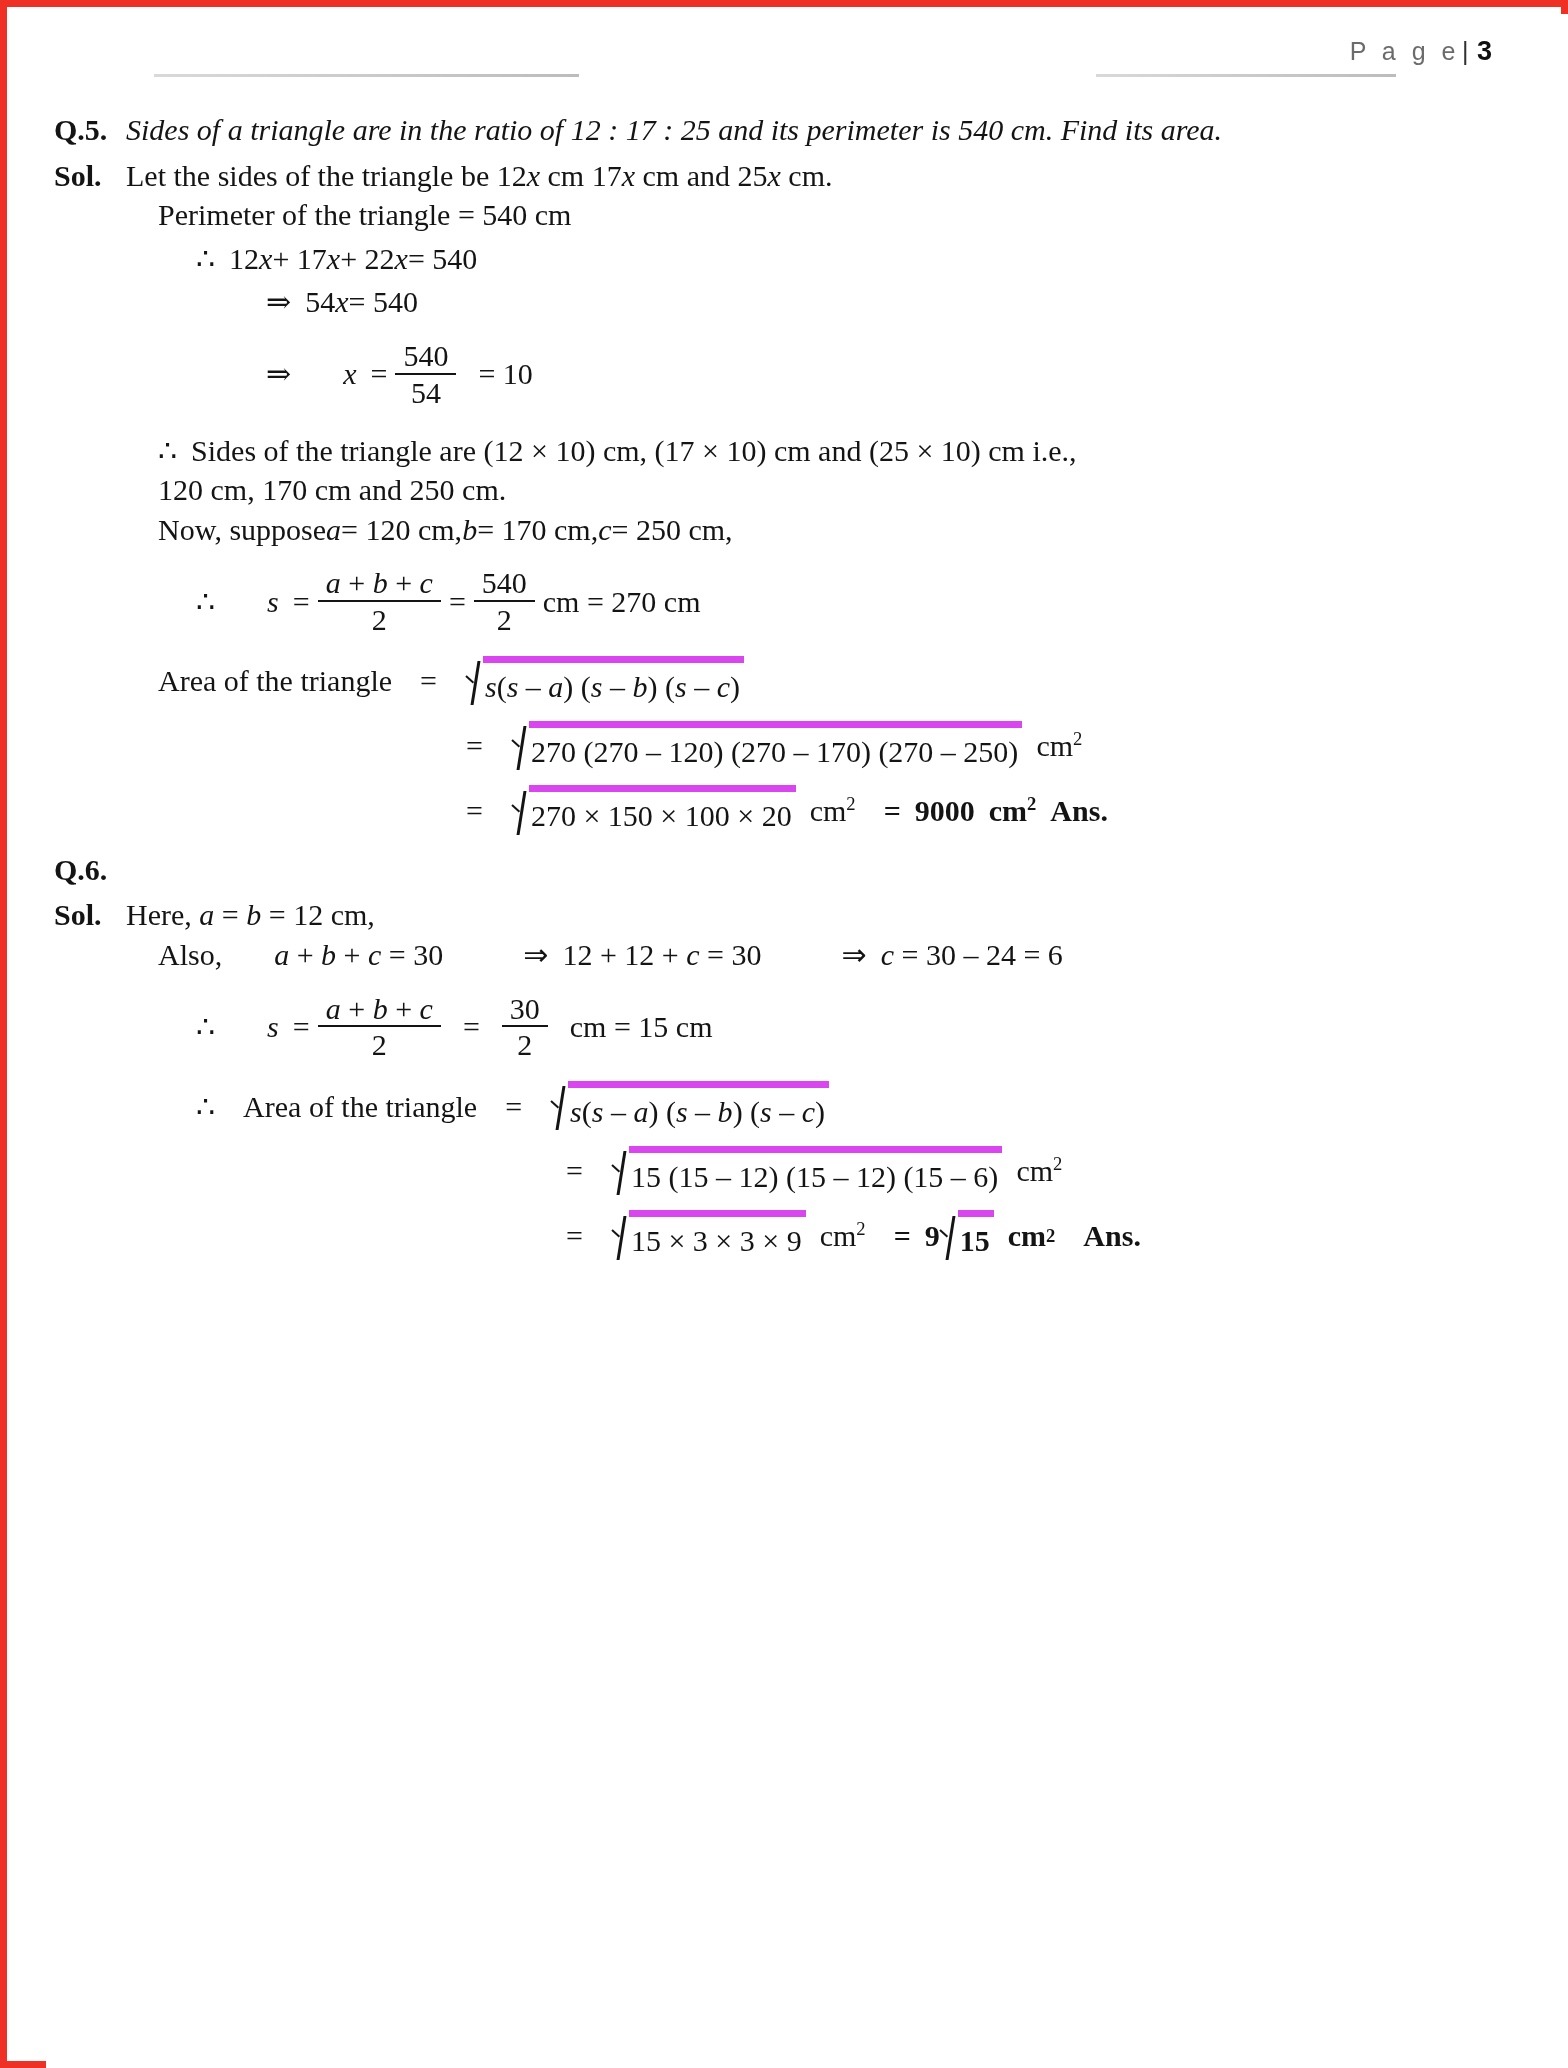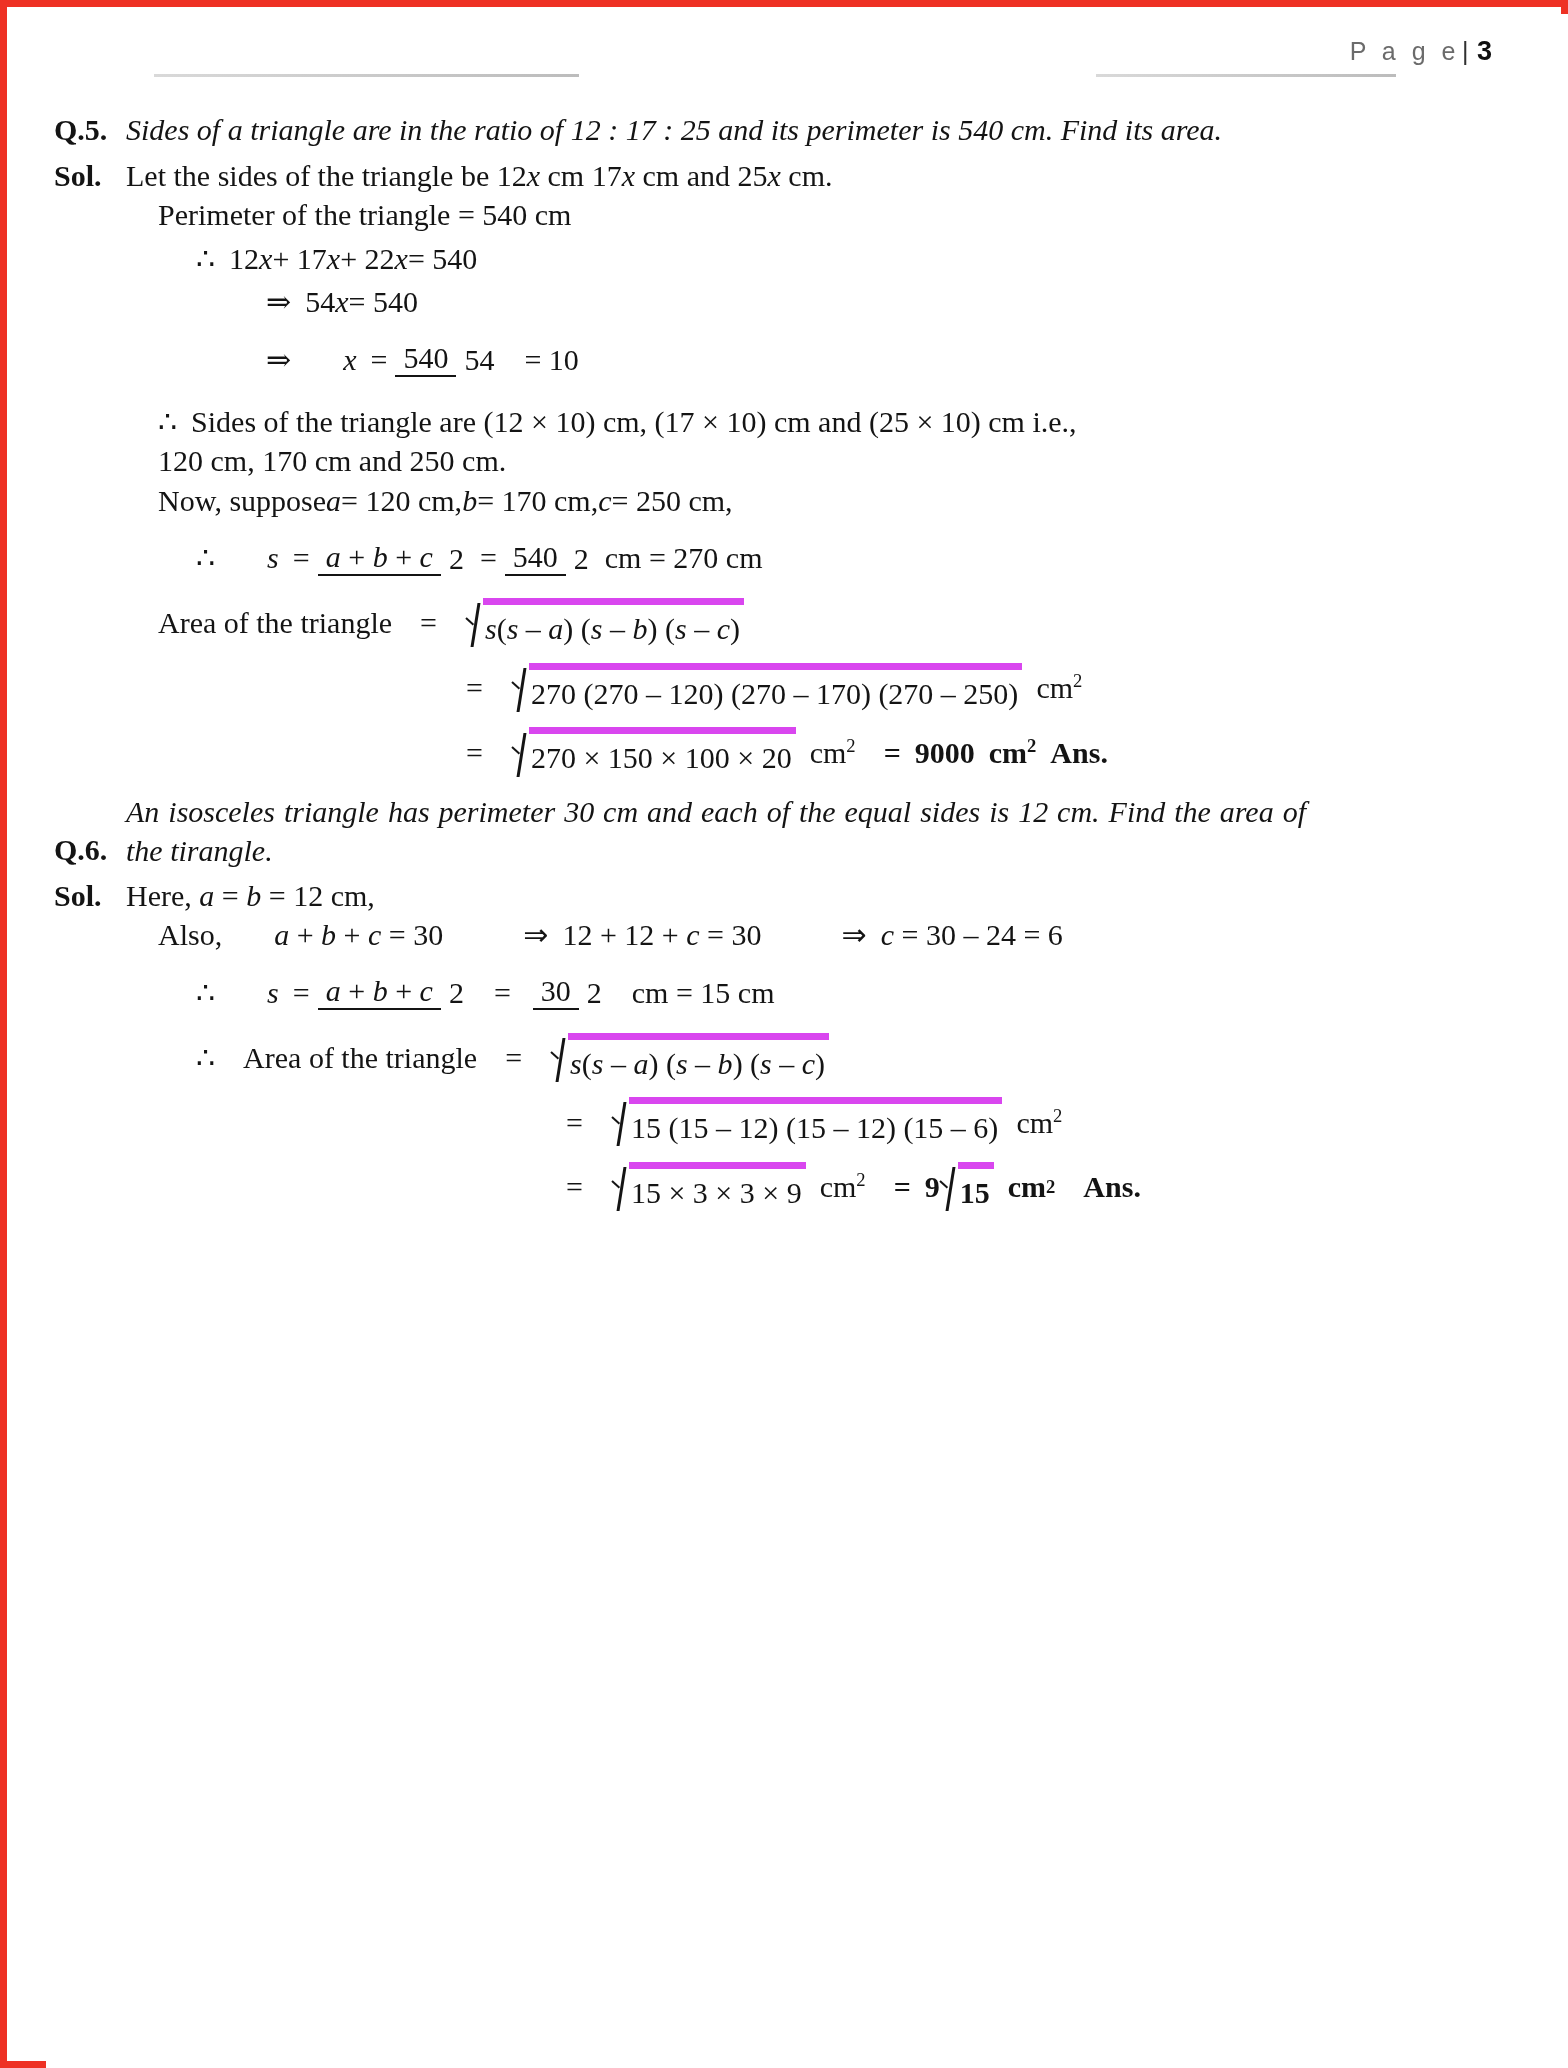--- a/index.html
+++ b/index.html
@@ -117,22 +117,22 @@
   .bold { font-weight: bold; }
 
   
   .mrow {
     display: inline-flex;
     align-items: center;
     white-space: nowrap;
   }
   .frac {
     display: inline-flex;
-    flex-direction: row;
-    align-items: flex-start;
+    flex-direction: column;
+    align-items: center;
     vertical-align: middle;
     margin: 0 8px;
     line-height: 1.06;
   }
   .frac .num {
     padding: 0 8px 1px 8px;
     border-bottom: 2.5px solid #141414;
   }
   .frac .den {
     padding: 2px 8px 0 8px;
@@ -337,23 +337,20 @@
             <span class="gap-md"></span>
             <span class="bold"><span>=</span><span class="gap-sm"></span><span>9000</span><span class="gap-sm"></span><span>cm</span><sup class="sq">2</sup><span class="gap-sm"></span><span>Ans.</span></span>
           </span>
         </div>
       </div>
 
       <div class="qblock" style="margin-top:14px;">
 
         <div class="row" style="align-items:flex-end;">
           <div class="tag">Q.6.</div>
-          <div class="qtext" style="width:1180px; text-align:justify; line-height:1.30;">
-            <span>An isosceles triangle has perimeter 30 cm and each of the equal sides is 12 cm. Find the area of the tirangle.</span>
-          </div>
         </div>
 
         <div class="row" style="margin-top:6px;">
           <div class="tag">Sol.</div>
           <div>
             <span>Here, </span><span class="it">a</span><span> = </span><span class="it">b</span><span> = 12 cm,</span>
           </div>
         </div>
 
         <div class="row ind-sol">

